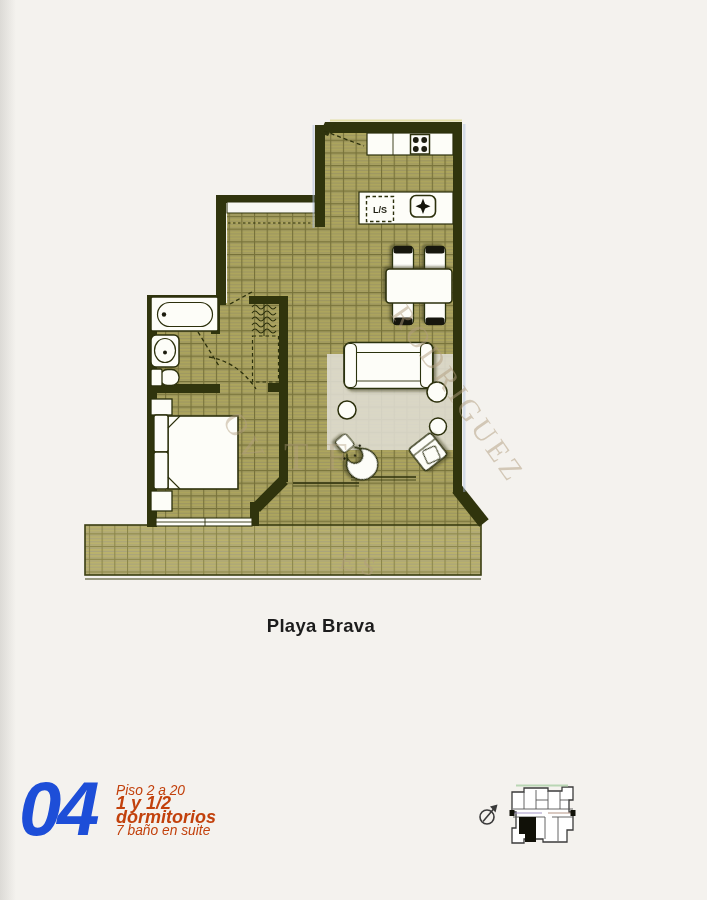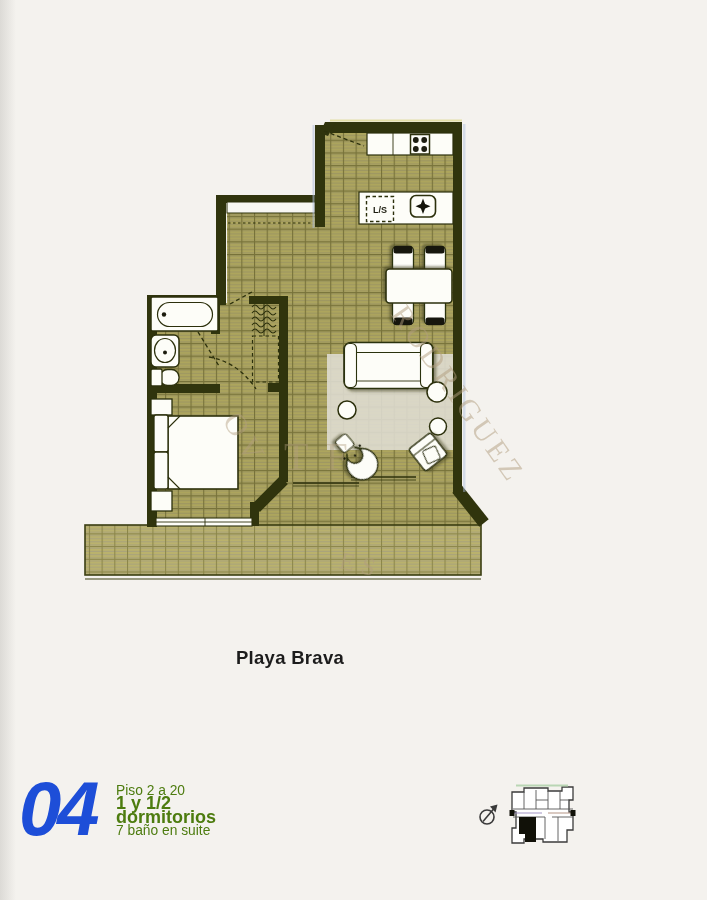--- a/index.html
+++ b/index.html
@@ -5,29 +5,29 @@
   html,body{margin:0;padding:0;background:#e9e7e4;}
   .page{
     position:relative;width:707px;height:900px;overflow:hidden;
     background:#f4f2ee;
     font-family:"Liberation Sans",sans-serif;
   }
   .edge-shade{position:absolute;left:0;top:0;width:16px;height:900px;
     background:linear-gradient(90deg,#dcdad6,rgba(244,242,238,0));}
   .plan-svg{position:absolute;left:0;top:0;}
   .plan-label{
-    position:absolute;left:205px;top:615px;width:170px;text-align:center;
-    font-size:18.5px;font-weight:bold;color:#1c1c1c;letter-spacing:.3px;margin-top:32px;
+    position:absolute;left:205px;top:615px;width:170px;text-align:right;
+    font-size:18.5px;font-weight:bold;color:#1c1c1c;letter-spacing:.3px;
   }
   .unit-block{position:absolute;left:0;top:0;}
   .unit-number{
     position:absolute;left:19px;top:771px;font-size:76px;line-height:76px;
     font-weight:bold;letter-spacing:-4px;color:#1d4ed8;font-style:italic;
   }
-  .unit-info{position:absolute;left:116px;top:784px;color:#4d7c0f;}
+  .unit-info{position:absolute;left:116px;top:784px;color:#c2410c;font-style:italic;}
   .unit-info .l1{font-size:13.8px;line-height:13.3px;font-weight:normal;}
   .unit-info .l2{font-size:18px;line-height:13.3px;font-weight:bold;}
   .unit-info .l3{font-size:13.8px;line-height:13.3px;font-weight:normal;}
 </style>
 </head>
 <body>
 
 <div class="page">
   <div class="edge-shade"></div>
 

